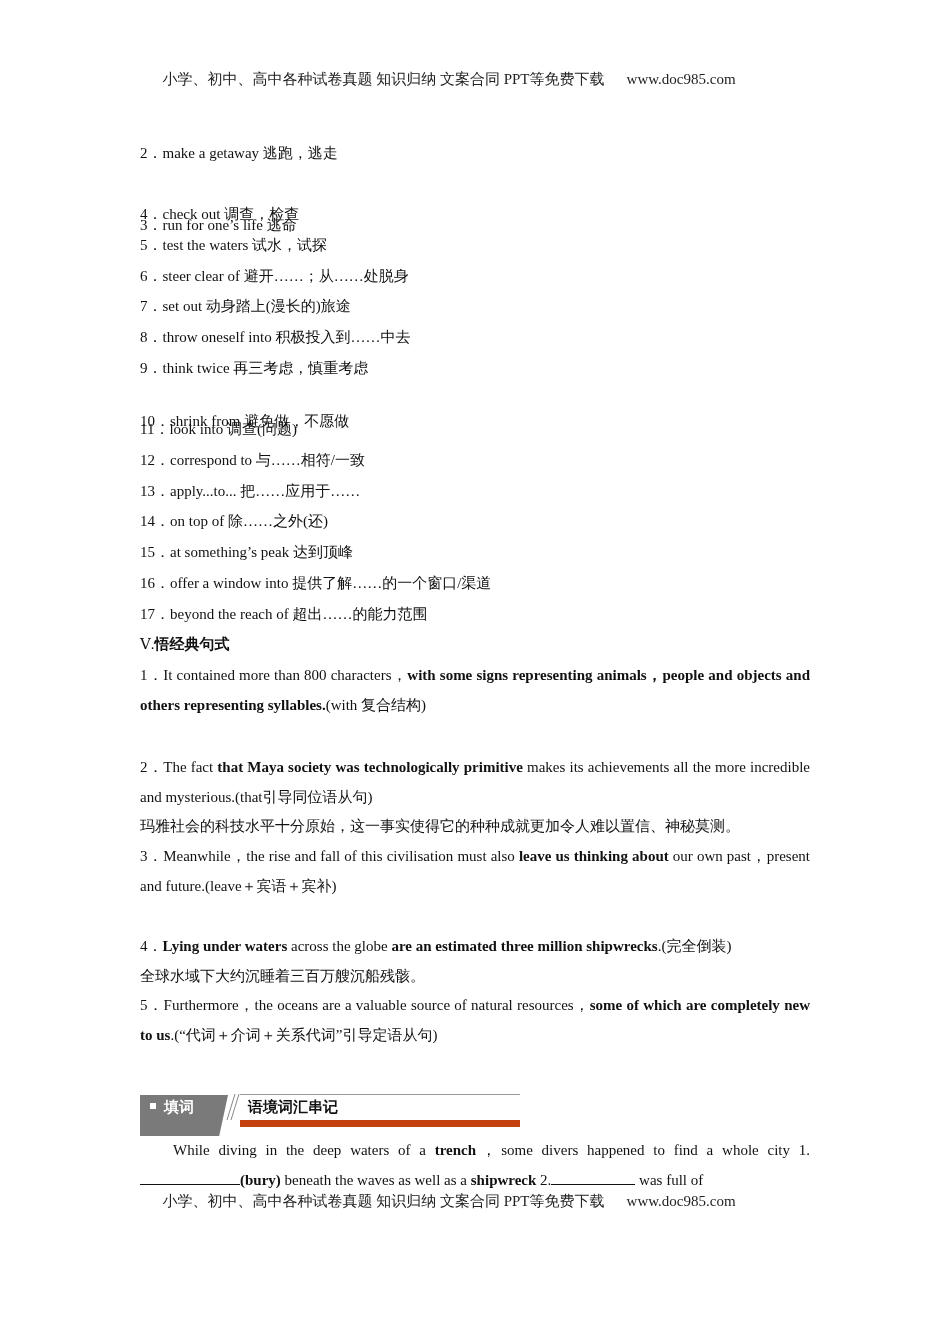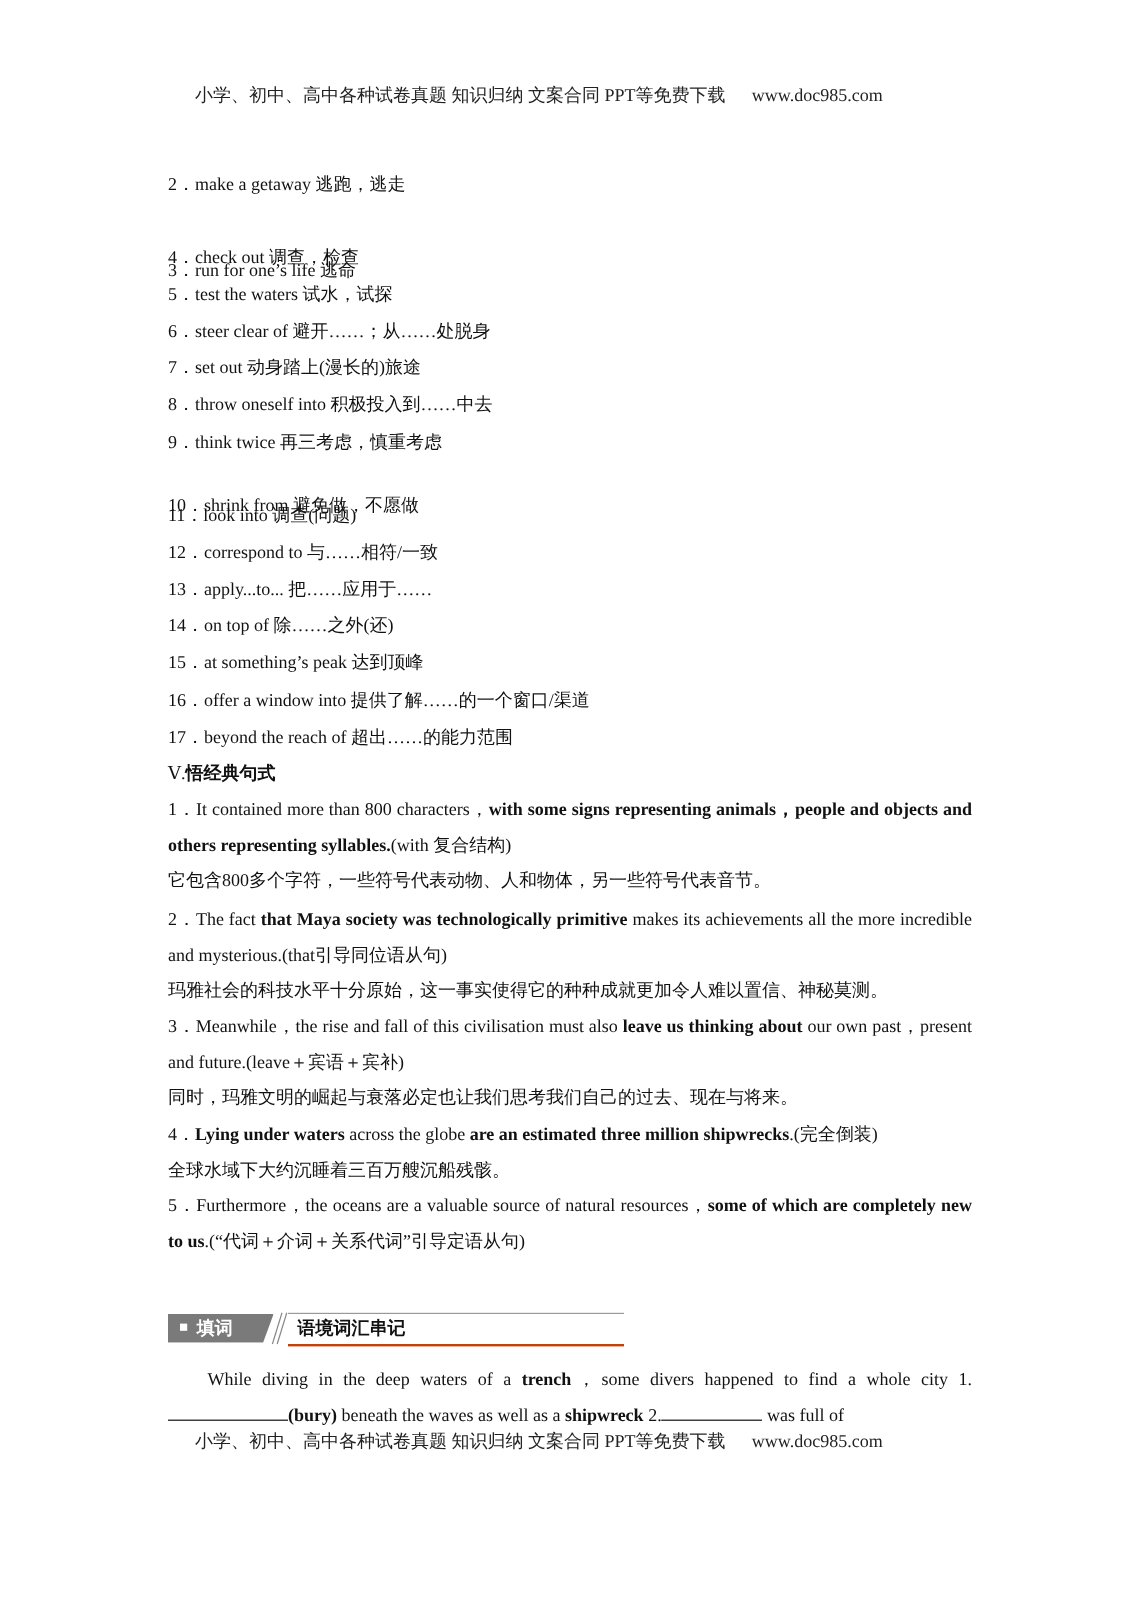--- a/index.html
+++ b/index.html
@@ -6,27 +6,27 @@
   body { width: 950px; height: 1344px; position: relative; overflow: hidden;
          font-family: "Liberation Serif", "DejaVu Serif", serif; color: #111; }
   .hdr { position: absolute; left: 0; width: 898px; text-align: center; font-size: 15px; color: #222; }
   .hdr .url { margin-left: 22px; }
   .line { position: absolute; left: 140px; font-size: 15px; white-space: nowrap; color: #111; }
   .para { position: absolute; left: 140px; width: 670px; font-size: 15px; line-height: 29.5px; text-align: justify; color: #111; }
   .para b { font-weight: bold; }
   .sec-title { position: absolute; left: 140px; font-size: 15px; font-weight: bold; }
   .sec-title .roman { font-weight: normal; }
   .banner { position: absolute; left: 140px; top: 1093px; width: 380px; height: 28px; }
-  .banner .left { position: absolute; left: 0; top: 2px; width: 88px; height: 24px; background: #7a7a7a;
+  .banner .left { position: absolute; left: 0; top: 2px; width: 88px; height: 41px; background: #7a7a7a;
                   color: #fff; font-family: "DejaVu Sans", sans-serif; font-weight: bold; font-size: 15px;
                   line-height: 24px; padding-left: 10px; box-sizing: border-box;
                   clip-path: polygon(0 0, 100% 0, 90% 100%, 0 100%); }
   .banner .left .sq { display: inline-block; width: 6px; height: 6px; background: #fff; margin-right: 8px; vertical-align: middle; position: relative; top: -2px; }
   .banner .slash { position: absolute; left: 86px; top: 0; width: 14px; height: 28px; }
-  .banner .right { position: absolute; left: 100px; top: 1px; right: 0; height: 25px; border-top: 1px solid #999; border-bottom: 2px solid #c2410c;
+  .banner .right { position: absolute; left: 100px; top: 1px; right: 0; height: 25px; border-top: 1px solid #999; border-bottom: 7px solid #c2410c;
                    font-family: "DejaVu Sans", sans-serif; font-weight: bold; font-size: 15px; line-height: 25px; padding-left: 8px; color: #111; }
   .blank { display: inline-block; border-bottom: 1px solid #111; height: 14px; vertical-align: baseline; }
 </style>
 </head>
 <body>
 
 <div class="hdr" style="top:70px;">
   <span>小学、初中、高中各种试卷真题 知识归纳 文案合同 PPT等免费下载</span><span class="url">www.doc985.com</span>
 </div>
 
@@ -48,31 +48,29 @@
   <div class="line" style="top:574px;"><span>16．</span><span>offer a window into 提供了解……的一个窗口/渠道</span></div>
   <div class="line" style="top:605px;"><span>17．</span><span>beyond the reach of 超出……的能力范围</span></div>
 </div>
 
 <div class="sec-title" style="top:635px;">
   <span class="roman">Ⅴ.</span><span>悟经典句式</span>
 </div>
 
 <div class="para" style="top:661px;">
   <span>1．It contained more than 800 characters，</span><b>with some signs representing animals，people and objects and others representing syllables.</b><span>(with 复合结构)</span><br>
-  <span>它包含800多个字符，一些符号代表动物、人和物体，另一些符号代表音节。</span>
 </div>
 
 <div class="para" style="top:753px;">
   <span>2．The fact </span><b>that Maya society was technologically primitive</b><span> makes its achievements all the more incredible and mysterious.(that引导同位语从句)</span><br>
   <span>玛雅社会的科技水平十分原始，这一事实使得它的种种成就更加令人难以置信、神秘莫测。</span>
 </div>
 
 <div class="para" style="top:842px;">
   <span>3．Meanwhile，the rise and fall of this civilisation must also </span><b>leave us thinking about</b><span> our own past，present and future.(leave＋宾语＋宾补)</span><br>
-  <span>同时，玛雅文明的崛起与衰落必定也让我们思考我们自己的过去、现在与将来。</span>
 </div>
 
 <div class="para" style="top:932px;">
   <span>4．</span><b>Lying under waters</b><span> across the globe </span><b>are an estimated three million shipwrecks</b><span>.(完全倒装)</span><br>
   <span>全球水域下大约沉睡着三百万艘沉船残骸。</span>
 </div>
 
 <div class="para" style="top:991px;">
   <span>5．Furthermore，the oceans are a valuable source of natural resources，</span><b>some of which are completely new to us</b><span>.(“代词＋介词＋关系代词”引导定语从句)</span><br>
 </div>

